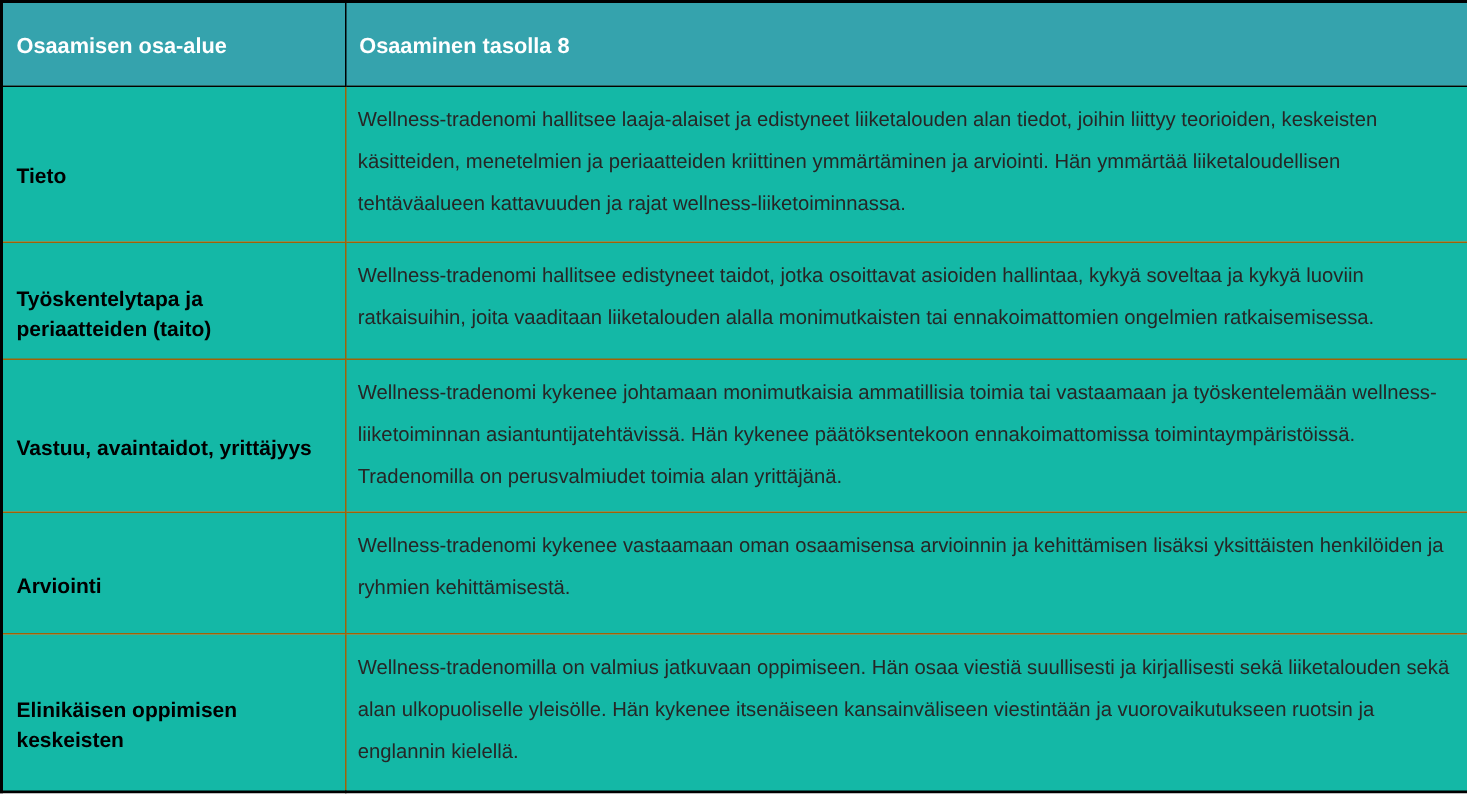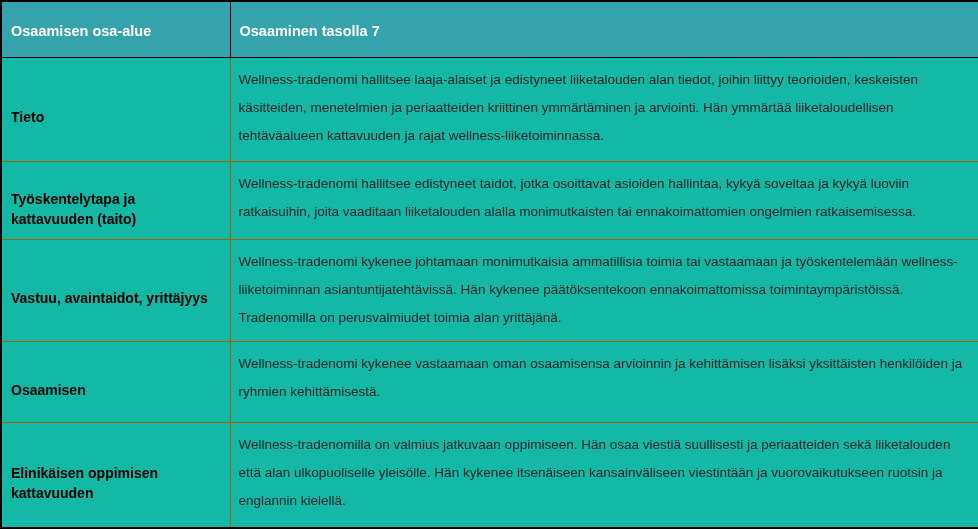--- a/index.html
+++ b/index.html
@@ -80,39 +80,39 @@
 
 <div class="table-wrap">
   <table class="competency">
     <colgroup>
       <col class="c-area">
       <col class="c-desc">
     </colgroup>
     <thead>
       <tr class="hdr">
         <th class="h-area">Osaamisen osa-alue</th>
-        <th class="h-desc">Osaaminen tasolla 7</th>
+        <th class="h-desc">Osaaminen tasolla 8</th>
       </tr>
     </thead>
     <tbody>
       <tr class="row-0">
         <td class="area">Tieto</td>
         <td class="desc">Wellness-tradenomi hallitsee laaja-alaiset ja edistyneet liiketalouden alan tiedot, joihin liittyy teorioiden, keskeisten käsitteiden, menetelmien ja periaatteiden kriittinen ymmärtäminen ja arviointi. Hän ymmärtää liiketaloudellisen tehtäväalueen kattavuuden ja rajat wellness-liiketoiminnassa.</td>
       </tr>
       <tr class="row-1">
-        <td class="area">Työskentelytapa ja kattavuuden (taito)</td>
+        <td class="area">Työskentelytapa ja periaatteiden (taito)</td>
         <td class="desc">Wellness-tradenomi hallitsee edistyneet taidot, jotka osoittavat asioiden hallintaa, kykyä soveltaa ja kykyä luoviin ratkaisuihin, joita vaaditaan liiketalouden alalla monimutkaisten tai ennakoimattomien ongelmien ratkaisemisessa.</td>
       </tr>
       <tr class="row-2">
         <td class="area">Vastuu, avaintaidot, yrittäjyys</td>
         <td class="desc">Wellness-tradenomi kykenee johtamaan monimutkaisia ammatillisia toimia tai vastaamaan ja työskentelemään wellness-liiketoiminnan asiantuntijatehtävissä. Hän kykenee päätöksentekoon ennakoimattomissa toimintaympäristöissä. Tradenomilla on perusvalmiudet toimia alan yrittäjänä.</td>
       </tr>
       <tr class="row-3">
-        <td class="area">Osaamisen</td>
+        <td class="area">Arviointi</td>
         <td class="desc">Wellness-tradenomi kykenee vastaamaan oman osaamisensa arvioinnin ja kehittämisen lisäksi yksittäisten henkilöiden ja ryhmien kehittämisestä.</td>
       </tr>
       <tr class="row-4">
-        <td class="area">Elinikäisen oppimisen kattavuuden</td>
-        <td class="desc">Wellness-tradenomilla on valmius jatkuvaan oppimiseen. Hän osaa viestiä suullisesti ja periaatteiden sekä liiketalouden että alan ulkopuoliselle yleisölle. Hän kykenee itsenäiseen kansainväliseen viestintään ja vuorovaikutukseen ruotsin ja englannin kielellä.</td>
+        <td class="area">Elinikäisen oppimisen keskeisten</td>
+        <td class="desc">Wellness-tradenomilla on valmius jatkuvaan oppimiseen. Hän osaa viestiä suullisesti ja kirjallisesti sekä liiketalouden sekä alan ulkopuoliselle yleisölle. Hän kykenee itsenäiseen kansainväliseen viestintään ja vuorovaikutukseen ruotsin ja englannin kielellä.</td>
       </tr>
     </tbody>
   </table>
 </div>
 
 </body></html>

